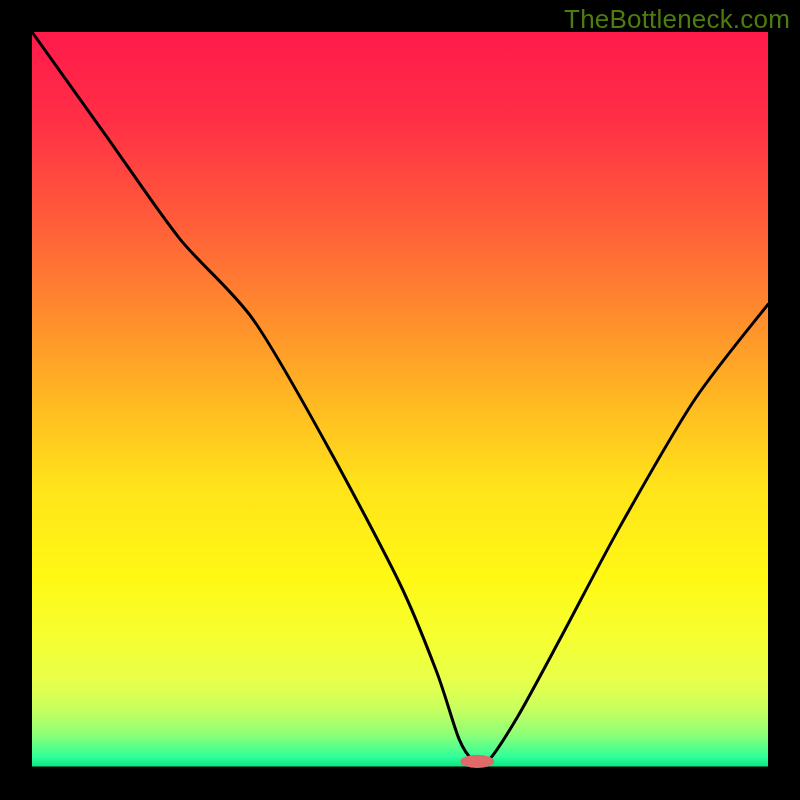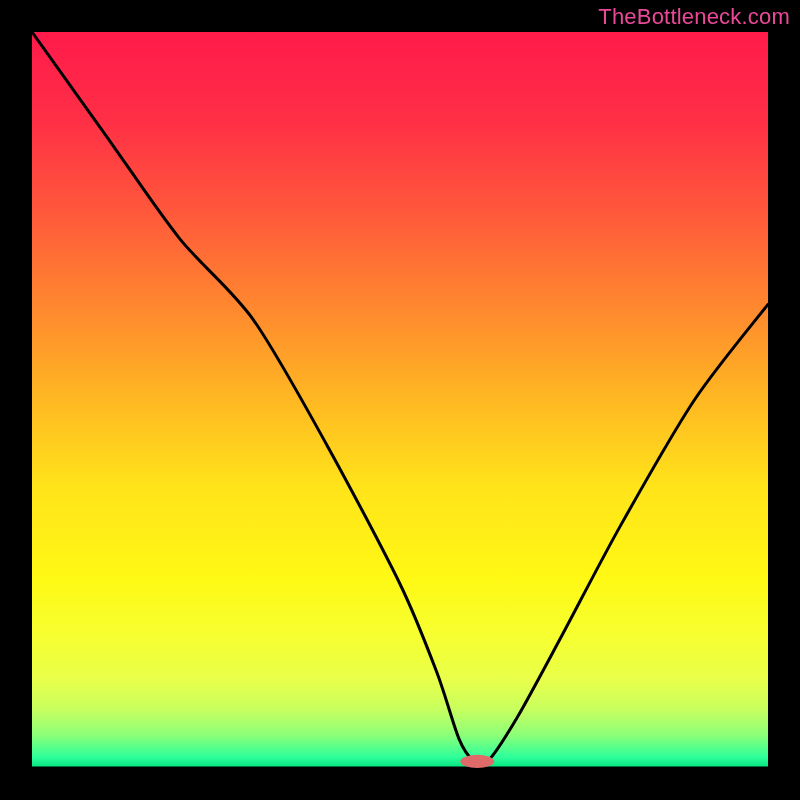--- a/index.html
+++ b/index.html
@@ -16,22 +16,22 @@
     left: 0;
     top: 0;
     width: 800px;
     height: 800px;
     background: #000;
   }
   .attribution {
     position: absolute;
     top: 4px;
     right: 10px;
-    color: #ec4899;
-    font-size: 22px;
+    color: #4d7c0f;
+    font-size: 26px;
     font-weight: 400;
     letter-spacing: 0.2px;
     z-index: 5;
   }
   svg.plot {
     position: absolute;
     left: 0;
     top: 0;
     width: 800px;
     height: 800px;

